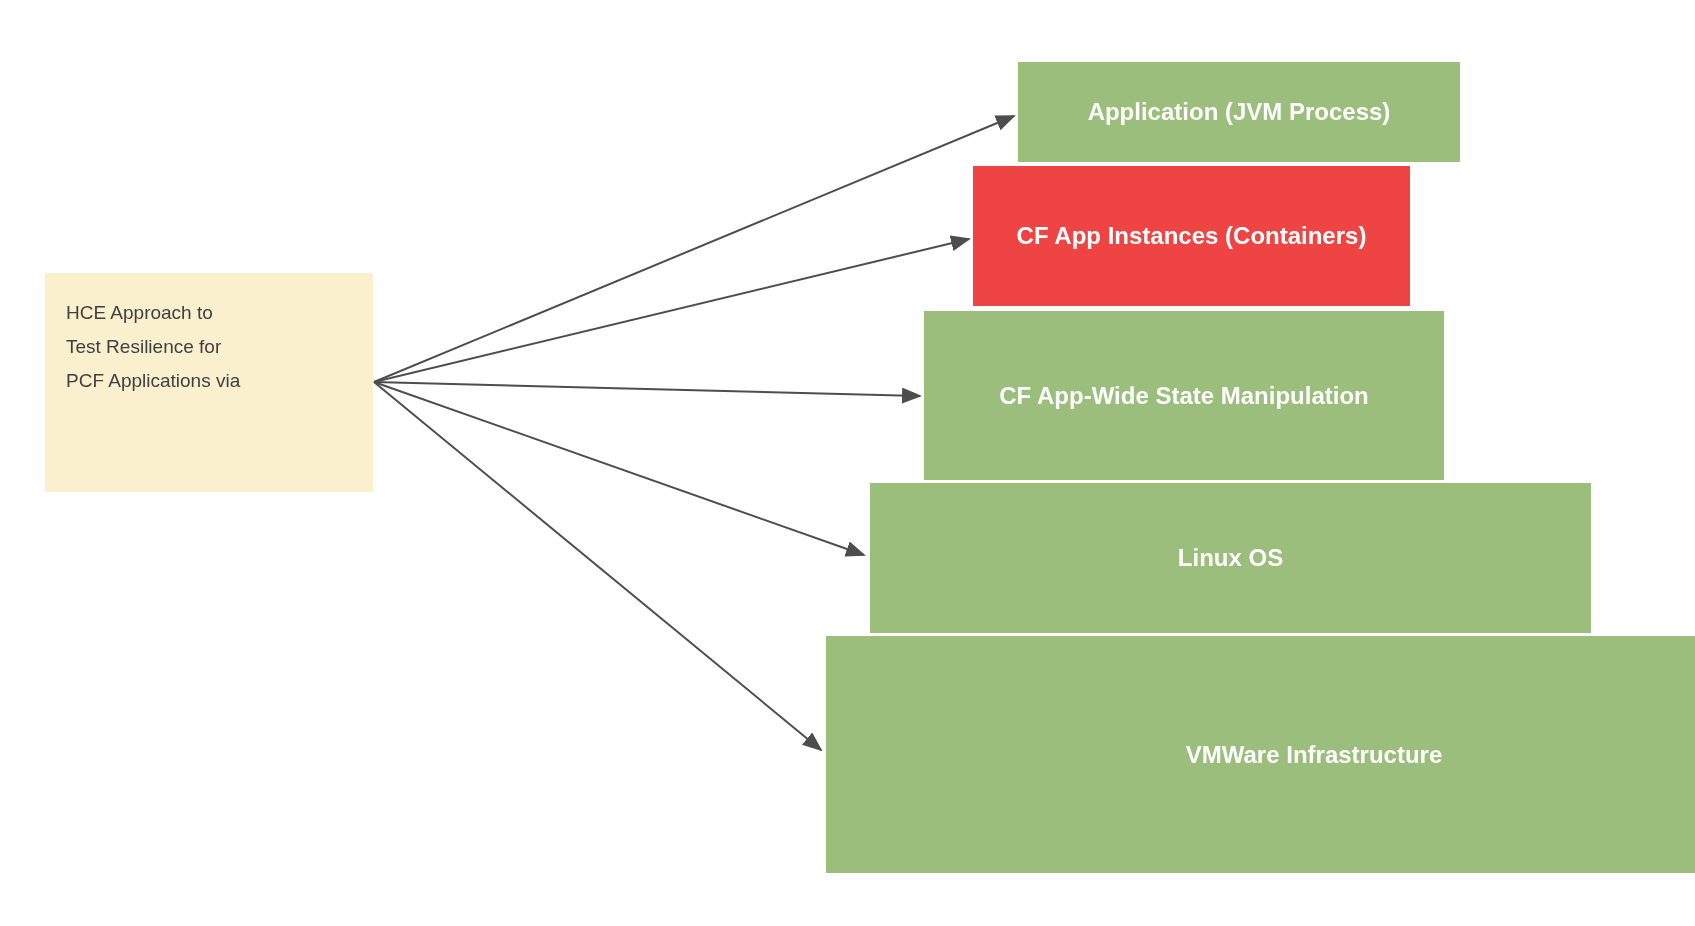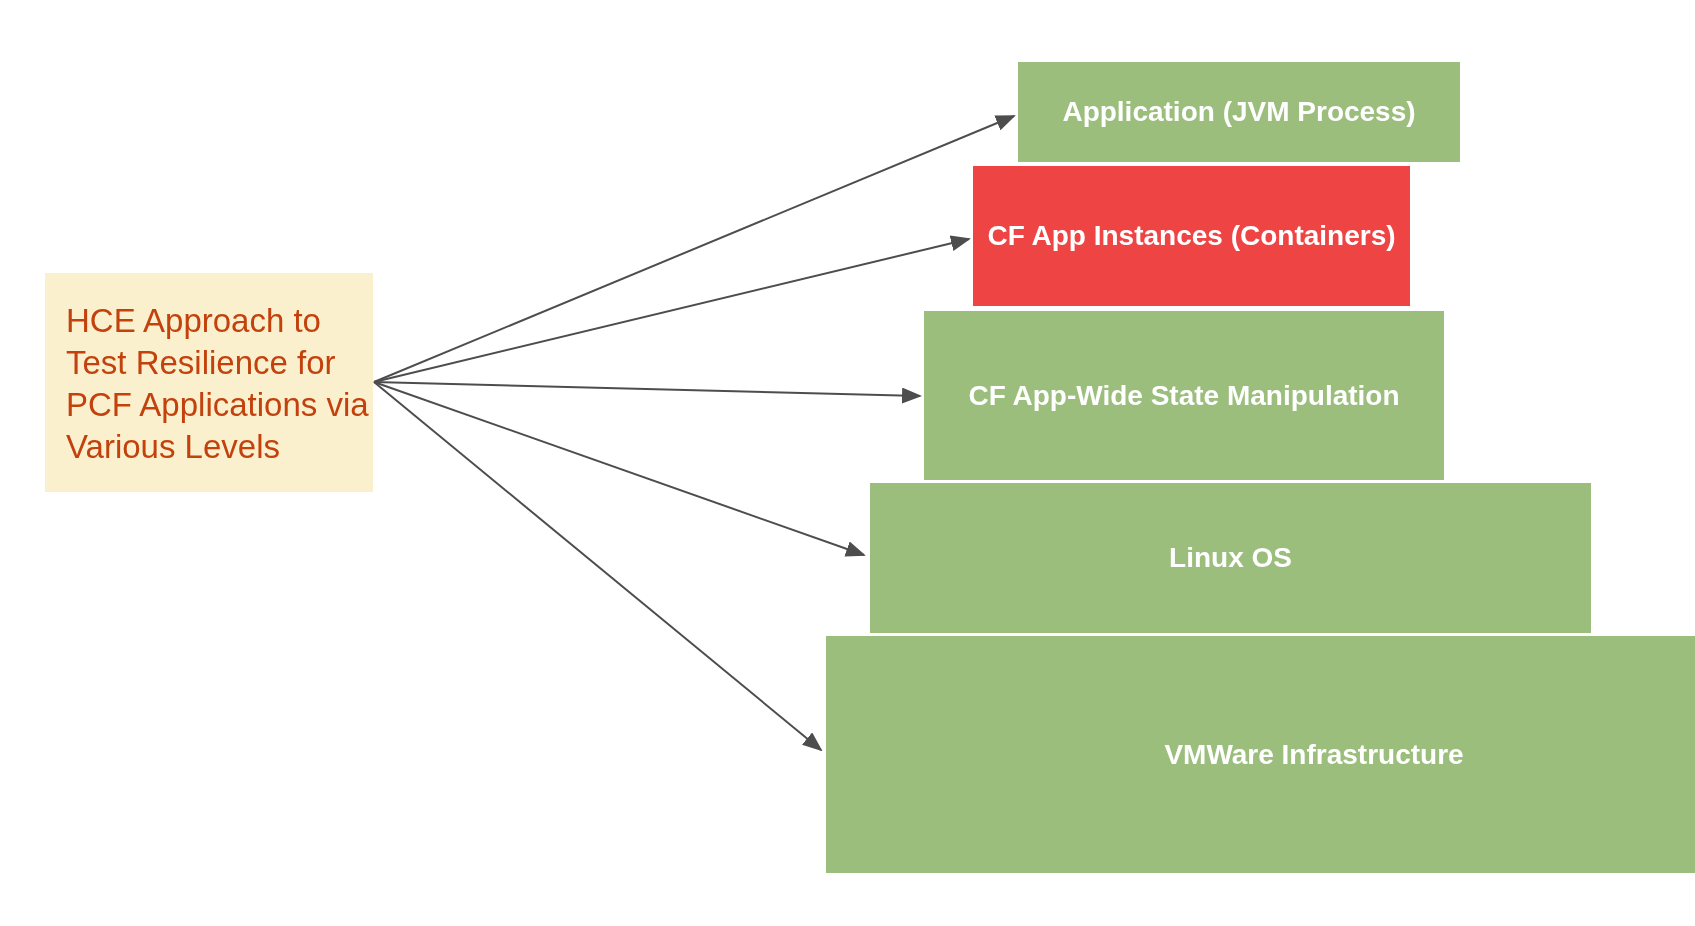--- a/index.html
+++ b/index.html
@@ -27,38 +27,37 @@
     position: absolute;
     left: 45px;
     top: 273px;
     width: 328px;
     height: 219px;
     background: #faf0ce;
     box-sizing: border-box;
     padding: 23px 10px 0 21px;
   }
   .title-line {
-    font-size: 33px;
+    font-size: 19px;
     line-height: 34px;
-    color: #c2410c;
+    color: #404040;
     white-space: nowrap;
-    margin-top: 8px;
   }
   .level-box {
     position: absolute;
     background: #9bbe7d;
     display: flex;
     align-items: center;
     justify-content: center;
     box-sizing: border-box;
   }
   .level-label {
     color: #ffffff;
     font-weight: bold;
-    font-size: 28px;
+    font-size: 24px;
     text-align: center;
     white-space: nowrap;
   }
 </style>
 </head>
 <body>
 
 <div class="canvas">
 
   <svg class="arrow-layer" width="1695" height="926" viewBox="0 0 1695 926" xmlns="http://www.w3.org/2000/svg">
@@ -73,21 +72,20 @@
         <line x1="374" y1="382" x2="920" y2="396" marker-end="url(#arrowhead)"></line>
         <line x1="374" y1="382" x2="864" y2="555" marker-end="url(#arrowhead)"></line>
         <line x1="374" y1="382" x2="821" y2="750" marker-end="url(#arrowhead)"></line>
       </g>
   </svg>
 
   <div class="title-box" id="title-box">
       <div class="title-line">HCE Approach to</div>
       <div class="title-line">Test Resilience for</div>
       <div class="title-line">PCF Applications via</div>
-      <div class="title-line">Various Levels</div>
     </div>
 
   <div id="levels-container">
       <div class="level-box" style="left: 1018px; top: 62px; width: 442px; height: 100px; background: rgb(155, 190, 125);">
         <span class="level-label" style="color: rgb(255, 255, 255);">Application (JVM Process)</span>
       </div>
       <div class="level-box" style="left: 973px; top: 166px; width: 437px; height: 140px; background: #ef4444;">
         <span class="level-label" style="color: rgb(255, 255, 255);">CF App Instances (Containers)</span>
       </div>
       <div class="level-box" style="left: 924px; top: 311px; width: 520px; height: 169px; background: rgb(155, 190, 125);">

